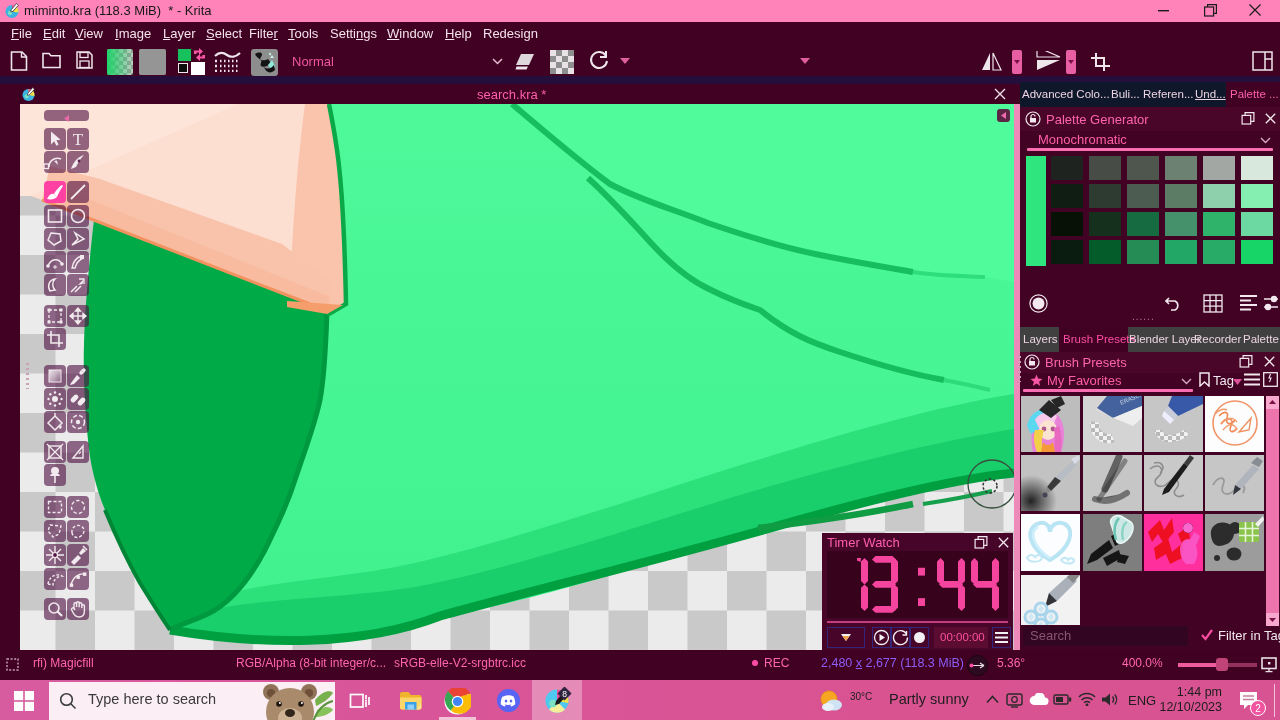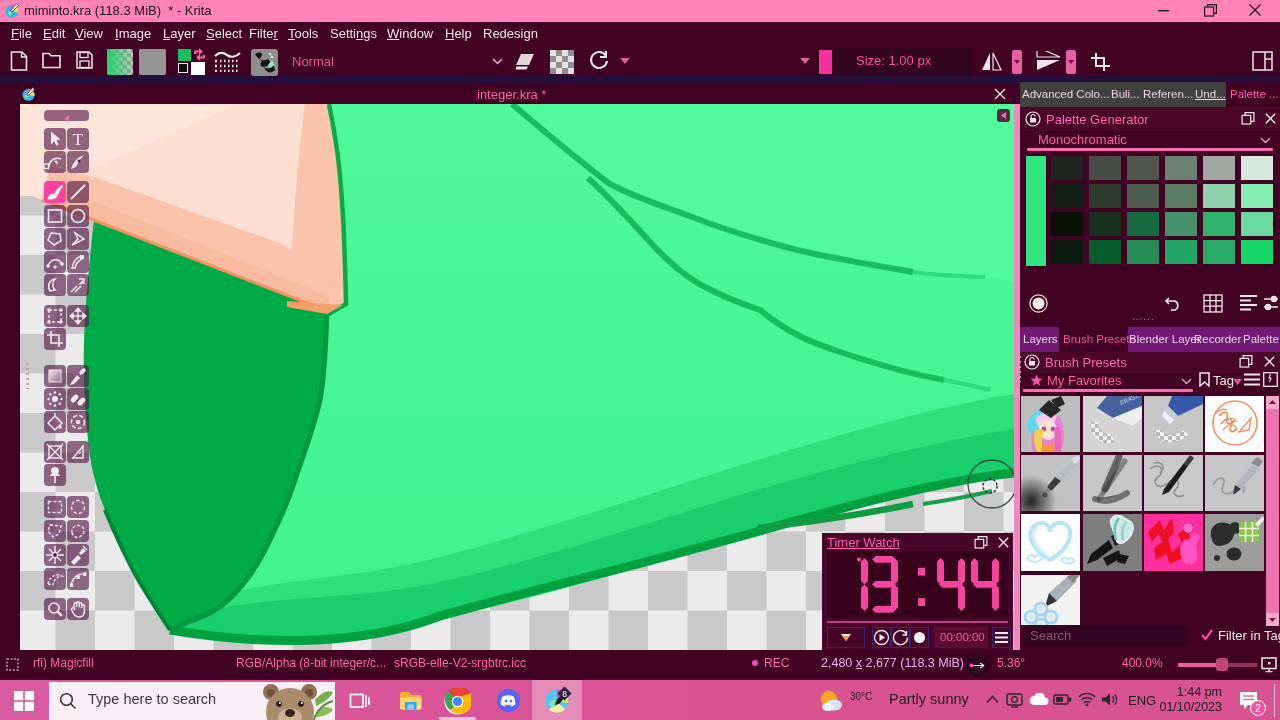--- a/index.html
+++ b/index.html
@@ -139,24 +139,20 @@
       <path d="M18 1 V7 H12" fill="none" stroke="#efe6ec" stroke-width="2"></path>
     </svg>
   <svg class="abs" style="left:620px;top:12px" width="10" height="6" viewBox="0 0 10 6">
       <path d="M0 0 H10 L5 6 Z" fill="#e05f9e"></path>
     </svg>
 
   <svg class="abs" style="left:800px;top:12px" width="10" height="6" viewBox="0 0 10 6">
       <path d="M0 0 H10 L5 6 Z" fill="#e05f9e"></path>
     </svg>
 
-  <div class="abs" style="left:816px;top:2px;width:157px;height:28px;background:#33061f;">
-    <div class="abs" style="left:3px;top:2px;width:13px;height:24px;background:#fb2e9e;"></div>
-    <div class="abs txt" style="left:40px;top:5px;font-size:13px;color:#ff4fa0;">Size: 1.00 px</div>
-  </div>
 
   <svg class="abs" style="left:981px;top:5px" width="21" height="21" viewBox="0 0 21 21">
       <path d="M9 2 V19 L1 19 Z" fill="#efe6ec"></path>
       <path d="M12 2 V19 L20 19 Z" fill="none" stroke="#efe6ec" stroke-width="1.2"></path>
     </svg>
   <div class="abs" style="left:1012px;top:4px;width:10px;height:24px;background:#e85fa4;border-radius:2px;">
       <svg class="abs" style="left:2px;top:10px" width="6" height="4" viewBox="0 0 6 4">
         <path d="M0 0 H6 L3 4Z" fill="#7c1048"></path>
       </svg>
     </div>
@@ -182,21 +178,21 @@
 <div class="abs" style="left:0;top:76px;width:1280px;height:8px;background:#250d3c;"></div>
 
 <div class="abs" style="left:0;top:84px;width:1014px;height:20px;background:#400122;">
   <svg class="abs" style="left:22px;top:3px;" width="14" height="15" viewBox="0 0 15 16">
     <circle cx="7" cy="8.5" r="6.5" fill="#3bb3e0"></circle>
     <path d="M7 2 a6.5 6.5 0 0 1 6.4 7.5 L7 8.5 Z" fill="#f5e045"></path>
     <path d="M7 2 a6.5 6.5 0 0 1 4.5 1.9 L7 8.5 Z" fill="#ef4da0"></path>
     <circle cx="5" cy="10" r="2.2" fill="#7ce0c3"></circle>
     <path d="M11.5 0.5 l1.8 1.8 -5.5 6.2 -2 0.3 0.4 -2z" fill="#fff" stroke="#222" stroke-width="0.7"></path>
   </svg>
-  <div class="abs txt" style="left:477px;top:3px;font-size:13px;color:#ff5fae;">integer.kra *</div>
+  <div class="abs txt" style="left:477px;top:3px;font-size:13px;color:#ff5fae;">search.kra *</div>
   <svg class="abs" style="left:994px;top:4px" width="12" height="12" viewBox="0 0 12 12">
       <path d="M1 1 L11 11 M11 1 L1 11" stroke="#f0e2ea" stroke-width="1.4"></path>
     </svg>
 </div>
 
 <div class="abs" id="canvas" style="left:20px;top:104px;width:994px;height:546px;background:#e9e9e9;">
 <svg width="994" height="546" viewBox="0 0 994 546">
   <defs>
     <pattern id="chk" width="79" height="79" patternUnits="userSpaceOnUse" patternTransform="translate(-4,-7)">
       <rect width="79" height="79" fill="#ebebeb"></rect>
@@ -497,21 +493,21 @@
       <svg width="22" height="22">
         <path d="M7,10 V6 a1.3,1.3 0 0 1 2.6,0 V9 M9.6,9 V5 a1.3,1.3 0 0 1 2.6,0 V9 M12.2,9.3 V6 a1.3,1.3 0 0 1 2.6,0 V10 M14.8,10 V8 a1.3,1.3 0 0 1 2.6,0 V13 C17.4,17 15,19 12,19 C9,19 7.5,17.5 6,14.5 L4.5,11.5 a1.4,1.4 0 0 1 2.4,-1.2 L8,12" fill="none" stroke="#f2eaee" stroke-width="1.4"></path>
       </svg>
     </div>
 </div>
 
 <div class="abs" style="left:26px;top:363px;width:3px;height:26px;background:repeating-linear-gradient(180deg,#c9a2b6 0 2px,transparent 2px 5px);"></div>
 
 <div class="abs" id="docks" style="left:1020px;top:82px;width:260px;height:568px;background:#420223;font-size:13px;">
 
-  <div class="abs" style="left:0;top:0;width:260px;height:25px;background:#404040;font-size:11.5px;">
+  <div class="abs" style="left:0;top:0;width:260px;height:25px;background:#0f172a;font-size:11.5px;">
     <div class="abs" style="left:206px;top:0;width:54px;height:25px;background:#400122;"></div>
     <span class="abs txt" style="left:2px;top:6px;color:#ecd4e2;">Advanced Colo...</span>
     <span class="abs txt" style="left:91px;top:6px;color:#ecd4e2;">Buli...</span>
     <span class="abs txt" style="left:123px;top:6px;color:#ecd4e2;">Referen...</span>
     <span class="abs txt" style="left:175px;top:6px;color:#ecd4e2;text-decoration:underline;">Und...</span>
     <span class="abs txt" style="left:210px;top:6px;color:#ff5fae;">Palette ...</span>
   </div>
 
   <div class="abs" style="left:0;top:25px;width:260px;height:24px;background:#4a0628;"></div>
   <svg class="abs" style="left:5px;top:29px" width="16" height="16" viewBox="0 0 16 16">
@@ -582,21 +578,21 @@
     </svg>
   <svg class="abs" style="left:243px;top:212px" width="16" height="18" viewBox="0 0 16 18">
       <g stroke="#f2e8ee" stroke-width="1.6">
         <path d="M1 5 H15 M1 13 H15"></path>
         <circle cx="11" cy="5" r="2.4" fill="#f2e8ee"></circle>
         <circle cx="5" cy="13" r="2.4" fill="#f2e8ee"></circle>
       </g>
     </svg>
   <div class="abs txt" style="left:112px;top:229px;color:#b07a96;font-size:10px;letter-spacing:1px;">......</div>
 
-  <div class="abs" style="left:0;top:245px;width:260px;height:25px;background:#701a75;font-size:11.5px;">
+  <div class="abs" style="left:0;top:245px;width:260px;height:25px;background:#404040;font-size:11.5px;">
     <div class="abs" style="left:39px;top:0;width:69px;height:25px;background:#400122;"></div>
     <span class="abs txt" style="left:3px;top:6px;color:#ecd4e2;">Layers</span>
     <span class="abs txt" style="left:43px;top:6px;color:#ff4da6;">Brush Presets</span>
     <span class="abs txt" style="left:109px;top:6px;color:#ecd4e2;">Blender Layer</span>
     <span class="abs txt" style="left:174px;top:6px;color:#ecd4e2;">Recorder</span>
     <span class="abs txt" style="left:223px;top:6px;color:#ecd4e2;">Palette</span>
   </div>
 
   <div class="abs" style="left:0;top:270px;width:260px;height:21px;background:#4a0628;"></div>
   <svg class="abs" style="left:4px;top:272px" width="16" height="16" viewBox="0 0 16 16">
@@ -793,21 +789,21 @@
   </div>
 
   <div class="abs" style="left:3px;top:544px;width:165px;height:20px;background:#320622;color:#8a5570;padding:2px 0 0 7px;">Search</div>
   <svg class="abs" style="left:180px;top:546px" width="14" height="14" viewBox="0 0 14 14">
       <path d="M2 7 L5.5 11 L12 2" fill="none" stroke="#f84da2" stroke-width="2.2"></path>
     </svg>
   <span class="abs txt" style="left:198px;top:546px;color:#f2e8ee;">Filter in Tag</span>
 </div>
 
 <div class="abs" id="timer" style="left:822px;top:533px;width:191px;height:117px;background:#48052a;">
-  <span class="abs txt" style="left:5px;top:2px;font-size:13px;color:#ff5fae;text-decoration:underline;">Timer Watch</span>
+  <span class="abs txt" style="left:5px;top:2px;font-size:13px;color:#ff5fae;">Timer Watch</span>
   <svg class="abs" style="left:152px;top:3px" width="14" height="13" viewBox="0 0 13 13">
       <rect x="0.6" y="3.4" width="8.6" height="8.6" fill="none" stroke="#f2e8ee" stroke-width="1.2"></rect>
       <path d="M3.6 3.4 V0.6 H12.4 V9.4 H9.6" fill="none" stroke="#f2e8ee" stroke-width="1.2"></path>
     </svg>
   <svg class="abs" style="left:176px;top:4px" width="11" height="11" viewBox="0 0 11 11">
       <path d="M0.8 0.8 L10.2 10.2 M10.2 0.8 L0.8 10.2" stroke="#f2e8ee" stroke-width="1.3"></path>
     </svg>
   <div class="abs" style="left:5px;top:18px;width:181px;height:67px;background:#36021c;"></div>
   <svg class="abs" style="left:5px;top:18px" width="181" height="67" viewBox="0 0 181 67">
     <g fill="#f4449e" transform="translate(0,5) scale(1,0.98)">
@@ -867,21 +863,21 @@
 
 <div class="abs" id="statusbar" style="left:0;top:650px;width:1280px;height:30px;background:#400122;font-size:12px;color:#ff66ad;">
   <svg class="abs" style="left:6px;top:8px" width="13" height="13">
       <rect x="1" y="1" width="11" height="11" fill="none" stroke="#c9a2b6" stroke-width="1.4" stroke-dasharray="2 1.6"></rect>
     </svg>
   <span class="abs txt" style="left:33px;top:6px;">rfi) Magicfill</span>
   <span class="abs txt" style="left:236px;top:6px;">RGB/Alpha (8-bit integer/c...</span>
   <span class="abs txt" style="left:394px;top:6px;">sRGB-elle-V2-srgbtrc.icc</span>
   <span class="abs" style="left:752px;top:10px;width:6px;height:6px;border-radius:3px;background:#ff4da6;"></span>
   <span class="abs txt" style="left:764px;top:6px;">REC</span>
-  <span class="abs txt" style="left:821px;top:6px;color:#f0abfc;font-size:12.5px;">2,480 <u>x</u> 2,677 (118.3 MiB)</span>
+  <span class="abs txt" style="left:821px;top:6px;color:#8b5cf6;font-size:12.5px;">2,480 <u>x</u> 2,677 (118.3 MiB)</span>
   <svg class="abs" style="left:966px;top:4px" width="23" height="23">
       <circle cx="11.5" cy="11.5" r="10" fill="#2c0a20" stroke="#1a0512" stroke-width="1"></circle>
       <path d="M5 11.5 H18 M18 11.5 l-4 -2.5 M18 11.5 l-4 2.5" stroke="#e8e0e6" stroke-width="1.2"></path>
       <circle cx="5.5" cy="11.5" r="2" fill="#ff4da6"></circle>
     </svg>
   <span class="abs txt" style="left:997px;top:6px;">5.36°</span>
   <span class="abs txt" style="left:1122px;top:6px;">400.0%</span>
   <div class="abs" style="left:1178px;top:13px;width:42px;height:4px;background:#ef5c9e;"></div>
   <div class="abs" style="left:1220px;top:13px;width:37px;height:4px;background:#93305c;"></div>
   <div class="abs" style="left:1216px;top:8px;width:12px;height:13px;background:#c04478;border-radius:3px;"></div>
@@ -1002,20 +998,20 @@
   <svg class="abs" style="left:1078px;top:12px" width="18" height="14">
       <path d="M1 5 a11 11 0 0 1 16 0 M3.5 8 a8 8 0 0 1 11 0 M6 10.6 a5 5 0 0 1 6 0" fill="none" stroke="#2a2a2a" stroke-width="1.5"></path>
       <circle cx="9" cy="13" r="1.4" fill="#2a2a2a"></circle>
     </svg>
   <svg class="abs" style="left:1101px;top:12px" width="18" height="15">
       <path d="M1 5.5 h3.5 L9 1.5 v12 L4.5 9.5 H1z" fill="#2a2a2a"></path>
       <path d="M11.5 4.5 a5 5 0 0 1 0 6 M13.8 2.5 a8 8 0 0 1 0 10" fill="none" stroke="#2a2a2a" stroke-width="1.4"></path>
     </svg>
   <span class="abs txt" style="left:1128px;top:13px;font-size:13px;color:#1d1d1d;">ENG</span>
   <div class="abs txt" style="left:1160px;top:5px;width:62px;text-align:right;font-size:12.5px;color:#1d1d1d;">1:44 pm</div>
-  <div class="abs txt" style="left:1152px;top:20px;width:70px;text-align:right;font-size:12.5px;color:#1d1d1d;">01/10/2023</div>
+  <div class="abs txt" style="left:1152px;top:20px;width:70px;text-align:right;font-size:12.5px;color:#1d1d1d;">12/10/2023</div>
   <svg class="abs" style="left:1238px;top:10px" width="22" height="20">
       <path d="M2 2 h17 v13 h-9 l-4 4 v-4 h-4z" fill="#fdfdfd"></path>
       <path d="M5 6 h11 M5 9.5 h11" stroke="#c77d9e" stroke-width="1.3"></path>
     </svg>
   <circle>
   <div class="abs" style="left:1250px;top:20px;width:16px;height:16px;border-radius:8px;background:#f0549e;border:1.5px solid #fff;color:#fff;font-size:10px;text-align:center;line-height:15px;">2</div>
 </circle></div>
 
 </body></html>

